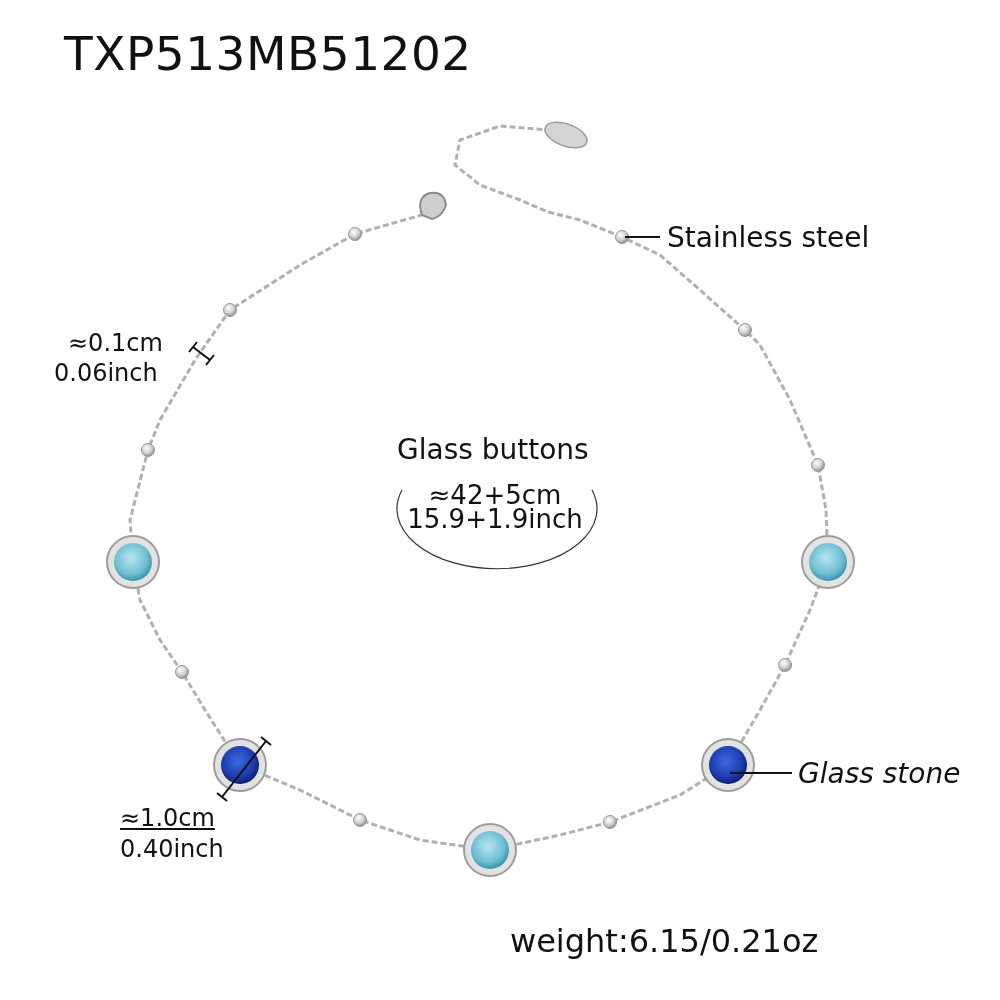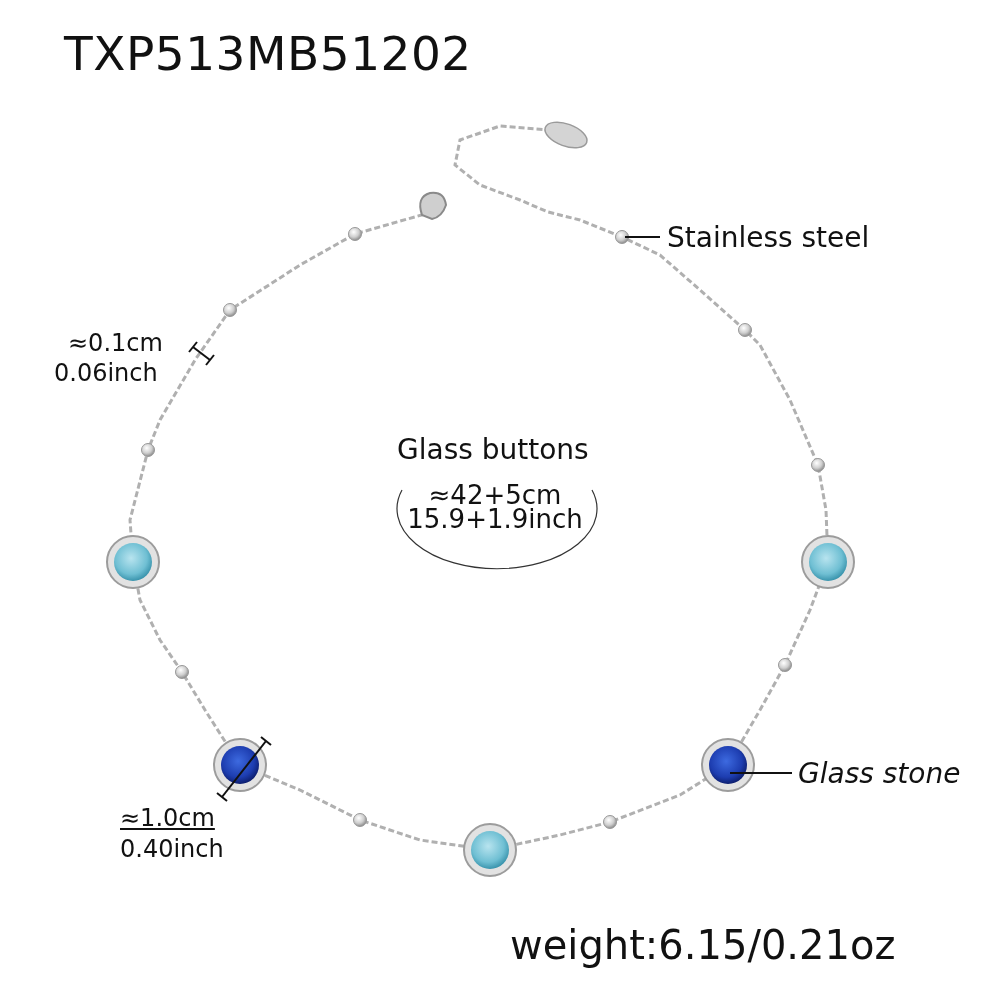--- a/index.html
+++ b/index.html
@@ -3,21 +3,21 @@
 <meta charset="utf-8">
 <style>
   html, body { margin:0; padding:0; background:#ffffff; }
   body { width:1000px; height:1000px; position:relative; overflow:hidden;
          font-family:"DejaVu Sans", sans-serif; color:#111; }
   .abs { position:absolute; white-space:nowrap; }
   .title { left:64px; top:26px; font-size:47px; letter-spacing:0.5px; }
   .label-lg { font-size:28px; }
   .label-md { font-size:24px; line-height:30px; }
   .label-sm { font-size:26px; line-height:22px; text-align:center; }
-  .weight { left:510px; top:922px; font-size:40px; }
+  .weight { left:510px; top:922px; font-size:32px; }
   svg.necklace { position:absolute; left:0; top:0; }
 </style>
 </head>
 <body>
 
 <div class="abs title">TXP513MB51202</div>
 
 <svg class="necklace" width="1000" height="1000" viewBox="0 0 1000 1000">
   <defs>
     <radialGradient id="lightStone" cx="45%" cy="40%" r="60%">

